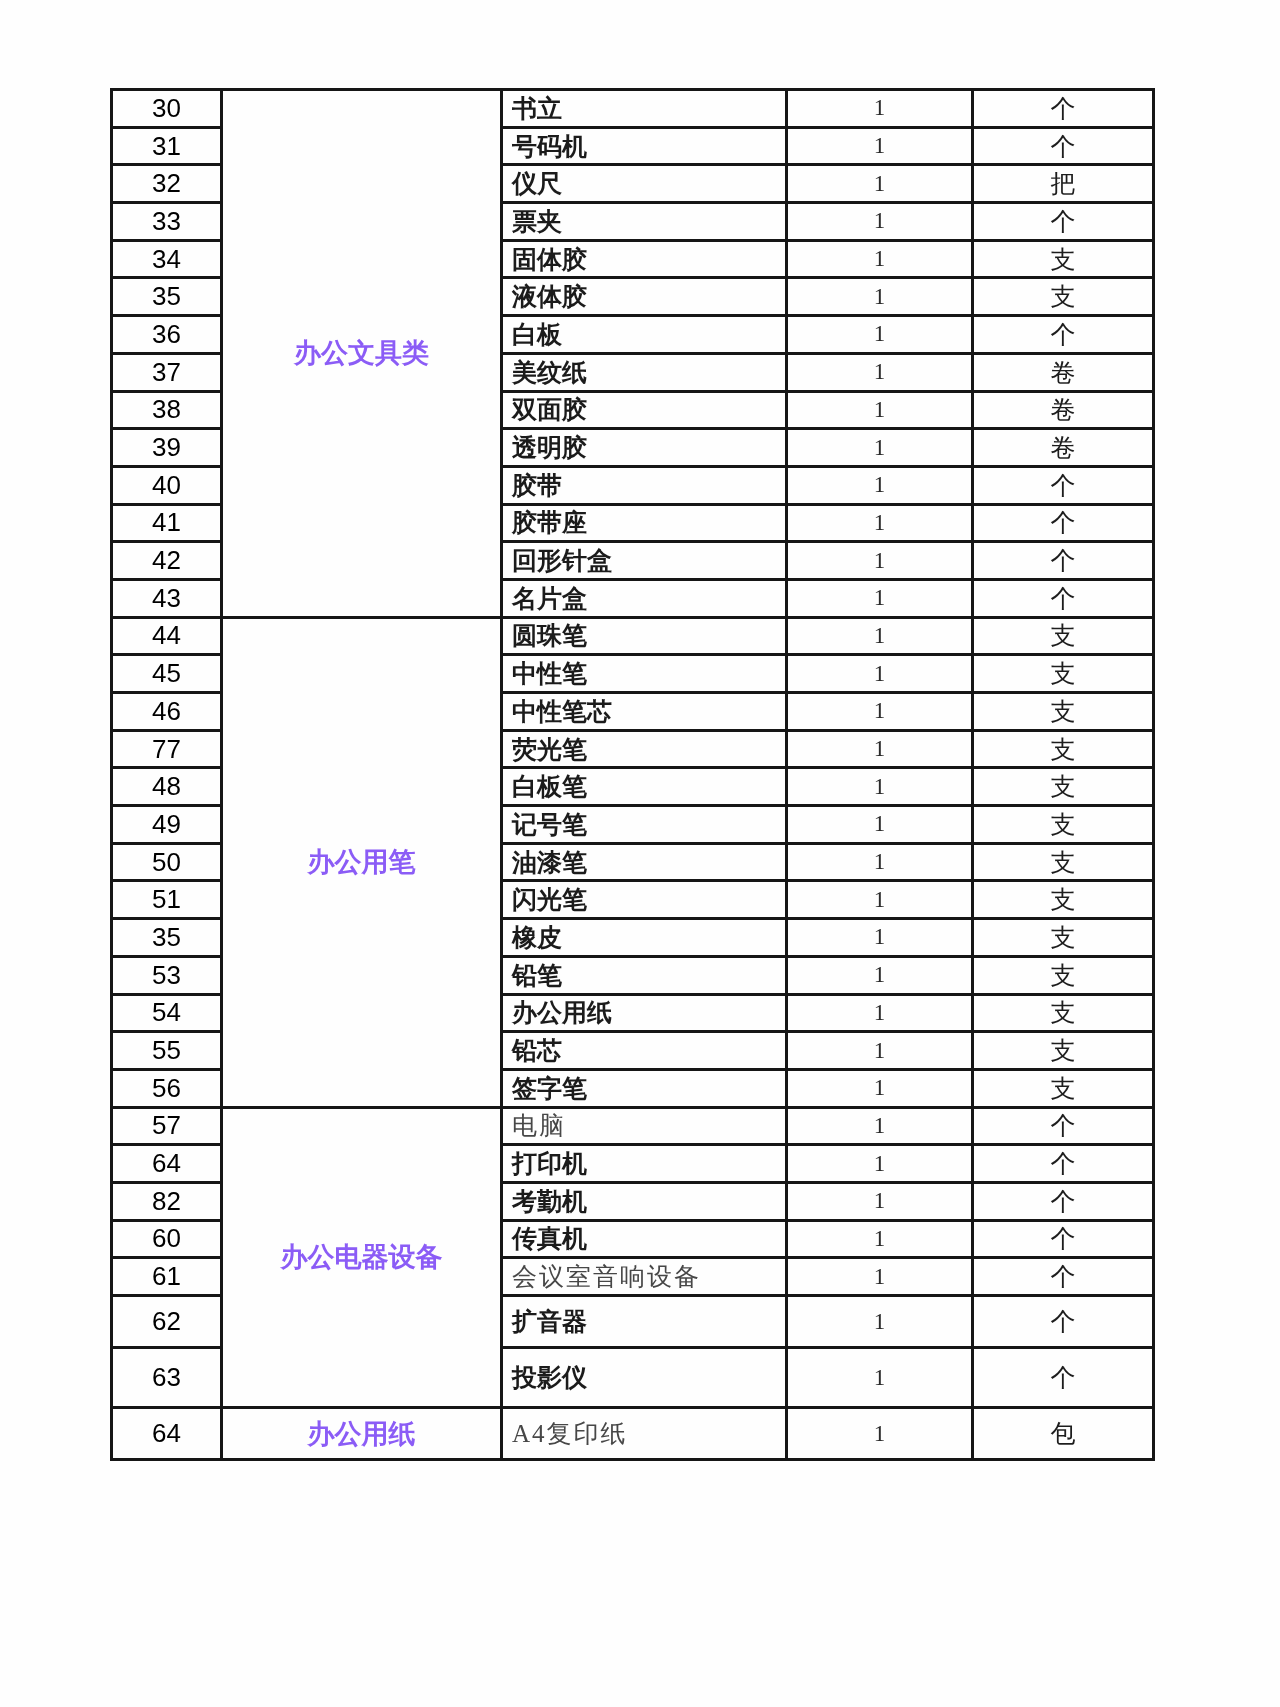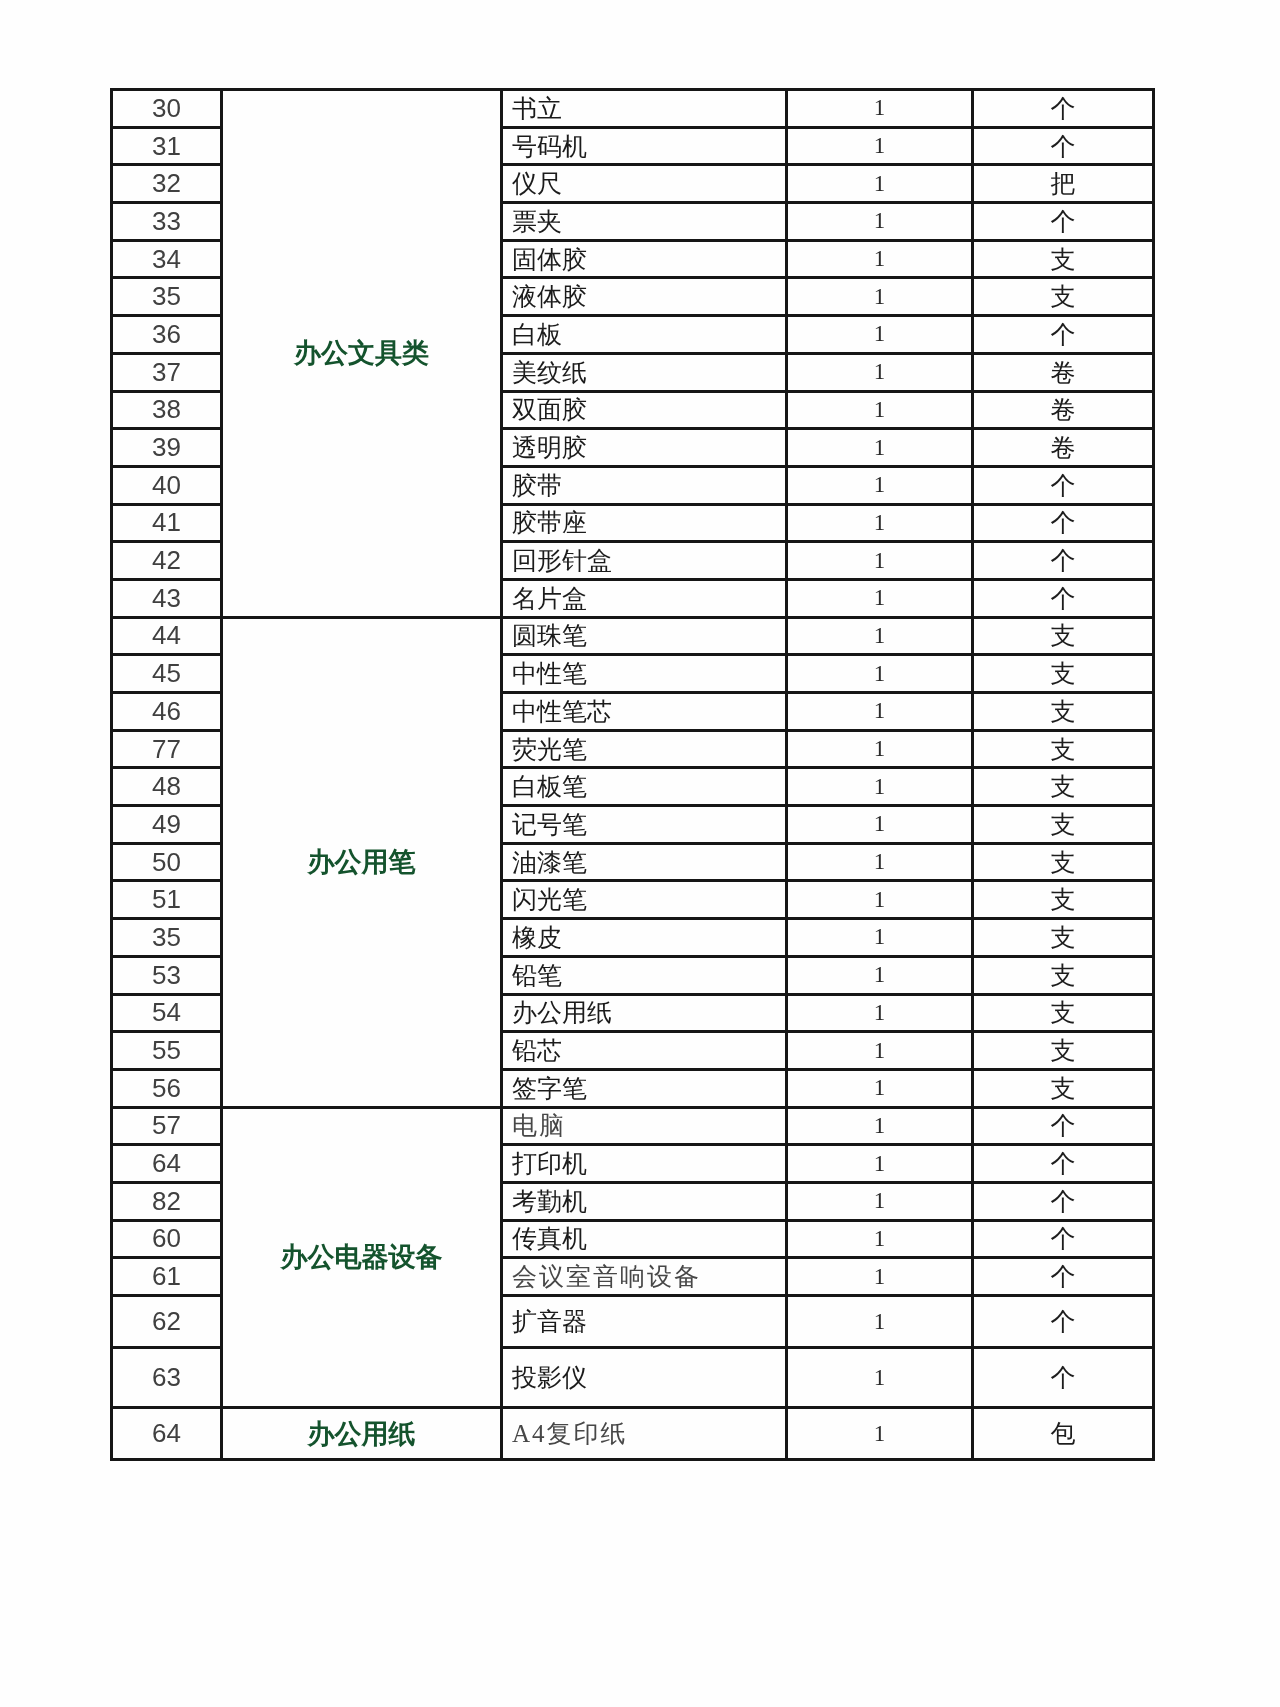--- a/index.html
+++ b/index.html
@@ -6,23 +6,23 @@
   .page{position:relative;width:1280px;height:1707px;background:#fefefe;overflow:hidden;
         font-family:"Liberation Sans",sans-serif;}
   table.supplies{position:absolute;left:110px;top:88px;width:1042px;
         border-collapse:collapse;table-layout:fixed;}
   td{border:3px solid #161616;overflow:hidden;white-space:nowrap;vertical-align:middle;padding:0;}
   tbody tr{height:37.7px;}
   
   tbody tr:nth-child(33){height:52px;}
   tbody tr:nth-child(34){height:60px;}
   tbody tr:nth-child(35){height:52px;}
-  td.no{text-align:center;font-size:26px;font-weight:500;color:#404040;}
-  td.cat{text-align:center;font-size:27px;font-weight:600;color:#14532d;}
-  td.item{text-align:left;padding-left:9px;font-size:25px;font-weight:400;color:#1b1b1b;}
+  td.no{text-align:center;font-size:26px;font-weight:500;color:#000000;}
+  td.cat{text-align:center;font-size:27px;font-weight:600;color:#8b5cf6;}
+  td.item{text-align:left;padding-left:9px;font-size:25px;font-weight:700;color:#1b1b1b;}
   td.qty{text-align:center;font-family:"Liberation Serif",serif;font-size:23px;font-weight:400;color:#2a2a2a;}
   td.unit{text-align:center;font-size:25px;font-weight:500;color:#1d1d1d;}
   
   tbody tr:nth-child(28) td.item,
   tbody tr:nth-child(32) td.item,
   tbody tr:nth-child(35) td.item{
     font-family:"Liberation Serif",serif;font-weight:400;color:#474747;letter-spacing:2px;}
 </style>
 </head>
 <body>

